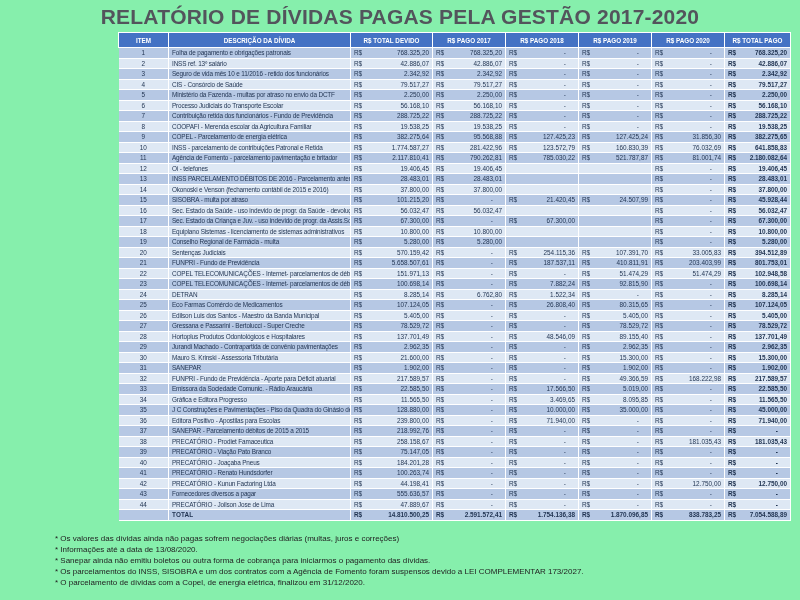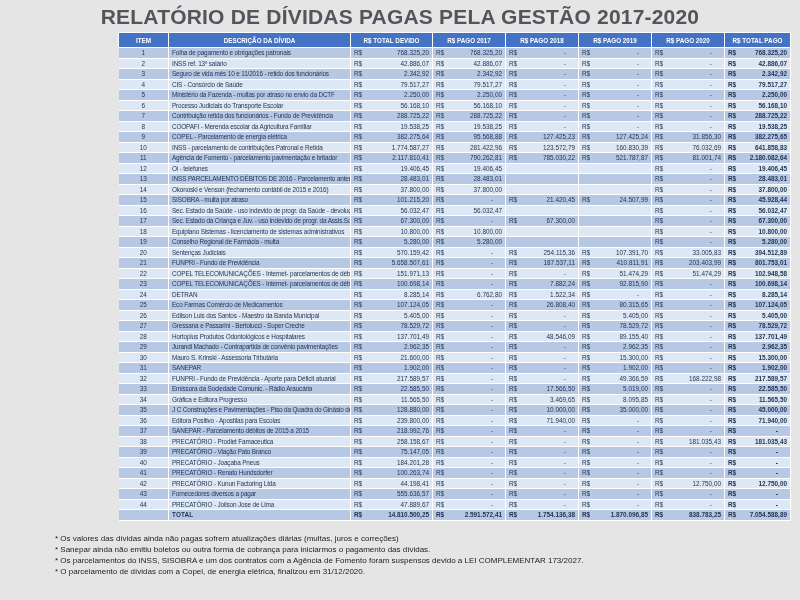--- a/index.html
+++ b/index.html
@@ -1,20 +1,20 @@
 <!DOCTYPE html>
 <html style="--header-bg: #4472C4; --header-text: #FFFFFF; --row-dark: #B6C8E4; --row-light: #DEE8F4; --text-color: #1F3250; --title-color: #53545C;"><head>
 <meta charset="utf-8">
 <style>
   html,body { margin:0; padding:0; background:#ffffff; }
   body {
     width:800px; height:600px; overflow:hidden;
     font-family:"Liberation Sans", sans-serif;
   }
-  .page { position:relative; width:800px; height:600px; background:#e5e5e5; }
+  .page { position:relative; width:800px; height:600px; background:#86efac; }
 
   .title {
     text-align:center;
     font-size:21px;
     font-weight:bold;
     color:var(--title-color,#53545C);
     padding-top:5px;
     letter-spacing:0.2px;
     white-space:nowrap;
   }
@@ -1833,19 +1833,20 @@
             <div class="mw">
               <span class="rs">R$</span>
               <span class="num">7.054.588,89</span>
             </div>
           </td>
         </tr>
       </tbody>
   </table>
 
   <div class="footnotes">
-    <div class="footnote">* Os valores das dívidas ainda não pagas sofrem atualizações diárias (multas, juros e correções)</div>
+    <div class="footnote">* Os valores das dívidas ainda não pagas sofrem negociações diárias (multas, juros e correções)</div>
+    <div class="footnote">* Informações até a data de 13/08/2020.</div>
     <div class="footnote">* Sanepar ainda não emitiu boletos ou outra forma de cobrança para iniciarmos o pagamento das dívidas.</div>
     <div class="footnote">* Os parcelamentos do INSS, SISOBRA e um dos contratos com a Agência de Fomento foram suspensos devido a LEI COMPLEMENTAR 173/2027.</div>
     <div class="footnote">* O parcelamento de dívidas com a Copel, de energia elétrica, finalizou em 31/12/2020.</div>
   </div>
 
 </div>
 
 </body></html>

